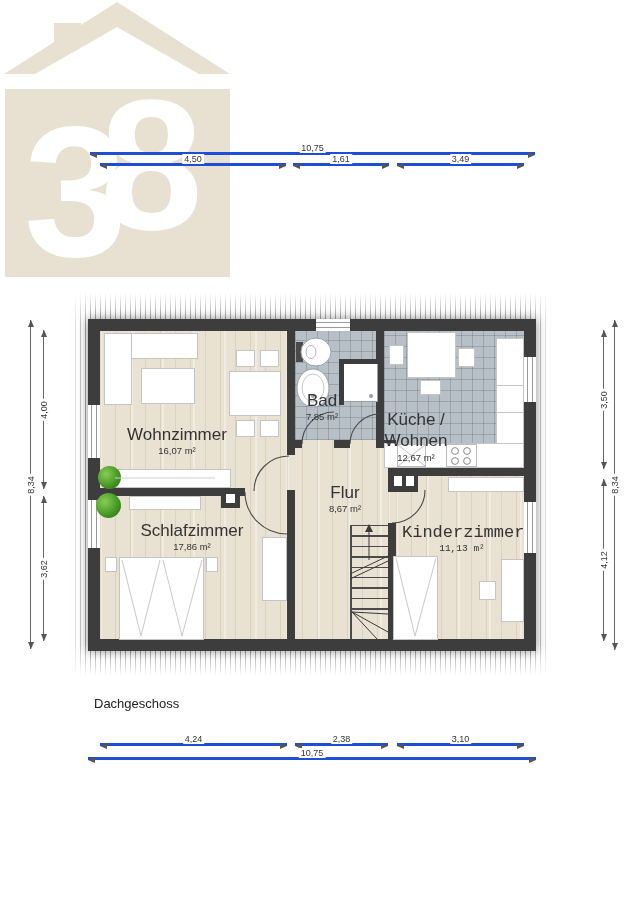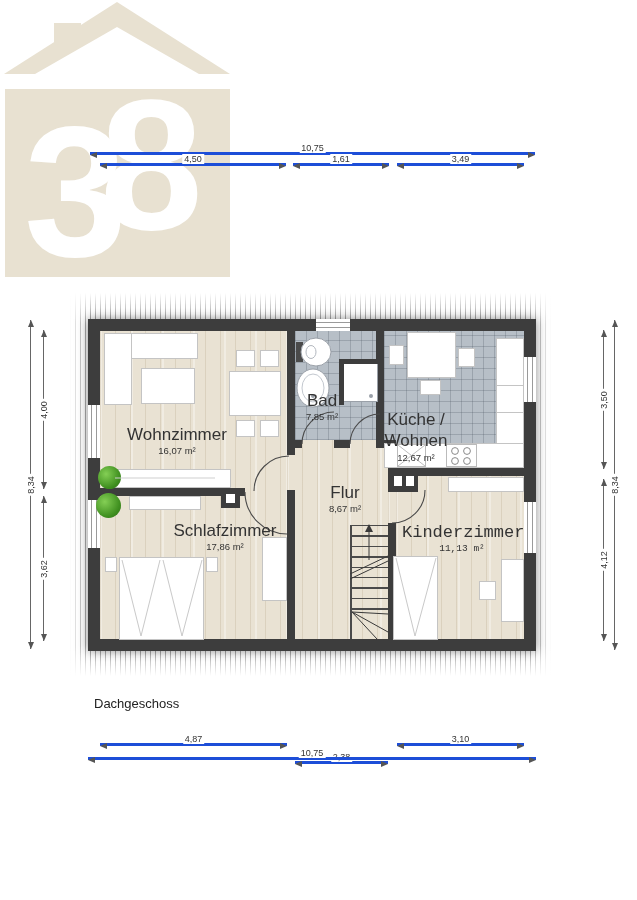--- a/index.html
+++ b/index.html
@@ -198,21 +198,21 @@
     <div class="room-area">7,85 m²</div>
   </div>
   <div class="room-label" style="left:356px;top:409px;width:120px;">
     <div class="room-name">Küche / Wohnen</div>
     <div class="room-area">12,67 m²</div>
   </div>
   <div class="room-label" style="left:305px;top:482px;width:80px;">
     <div class="room-name">Flur</div>
     <div class="room-area">8,67 m²</div>
   </div>
-  <div class="room-label" style="left:132px;top:520px;width:120px;margin-left:33px;">
+  <div class="room-label" style="left:132px;top:520px;width:120px;">
     <div class="room-name">Schlafzimmer</div>
     <div class="room-area">17,86 m²</div>
   </div>
   <div class="room-label" style="left:402px;top:522px;width:120px;font-family:Liberation Mono, monospace;">
     <div class="room-name">Kinderzimmer</div>
     <div class="room-area">11,13 m²</div>
   </div>
 
   <div class="dim-h" style="left:90px;top:152px;width:445px;">
     <span class="ah-l"></span>
@@ -231,23 +231,23 @@
   </div>
   <div class="dim-h" style="left:397px;top:163px;width:127px;">
     <span class="ah-l"></span>
     <span class="ah-r"></span>
     <span class="dim-label">3,49</span>
   </div>
 
   <div class="dim-h" style="left:100px;top:743px;width:187px;">
     <span class="ah-l"></span>
     <span class="ah-r"></span>
-    <span class="dim-label">4,87</span>
-  </div>
-  <div class="dim-h" style="left:295px;top:761px;width:93px;">
+    <span class="dim-label">4,24</span>
+  </div>
+  <div class="dim-h" style="left:295px;top:743px;width:93px;">
     <span class="ah-l"></span>
     <span class="ah-r"></span>
     <span class="dim-label">2,38</span>
   </div>
   <div class="dim-h" style="left:397px;top:743px;width:127px;">
     <span class="ah-l"></span>
     <span class="ah-r"></span>
     <span class="dim-label">3,10</span>
   </div>
   <div class="dim-h" style="left:88px;top:757px;width:448px;">

